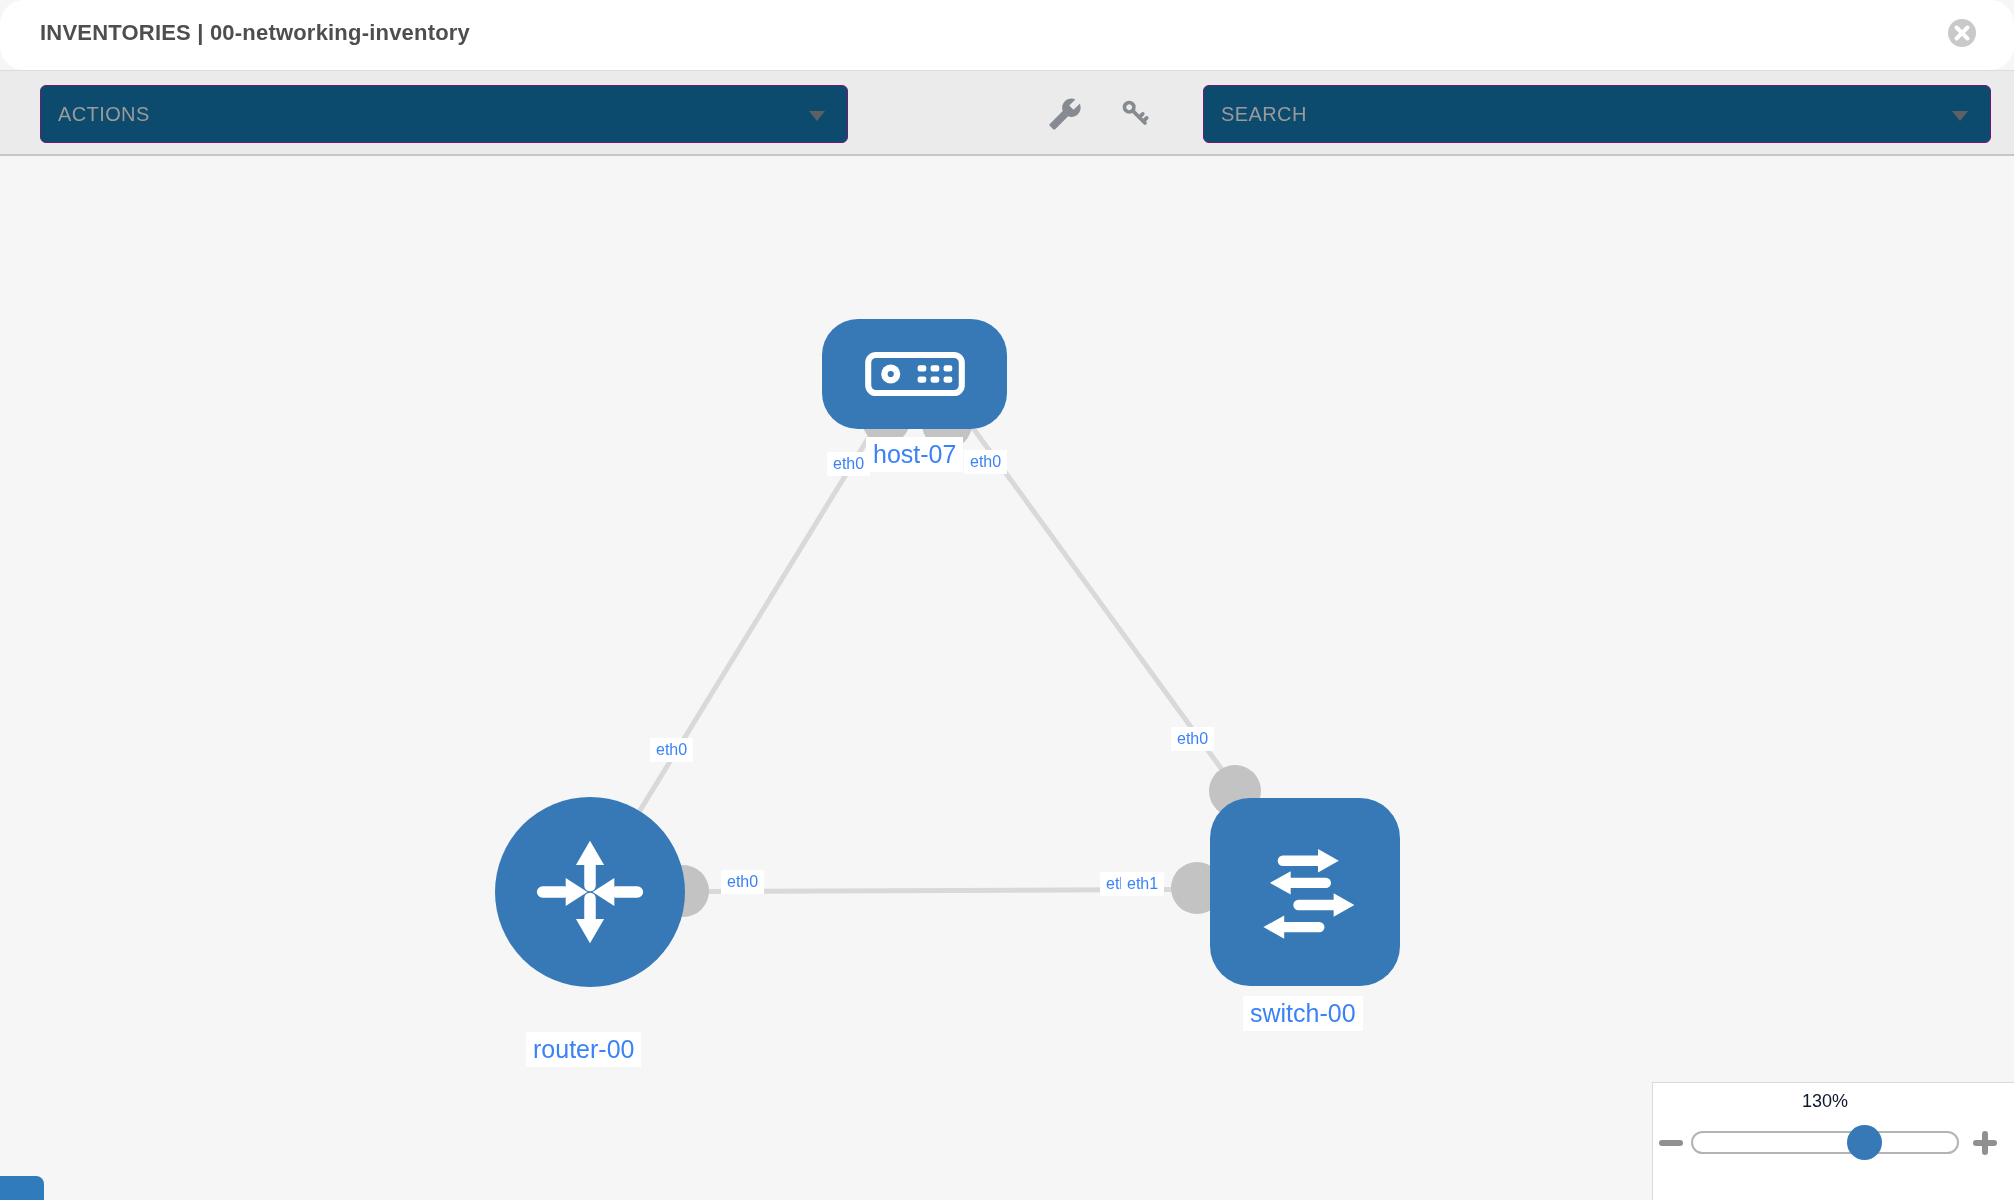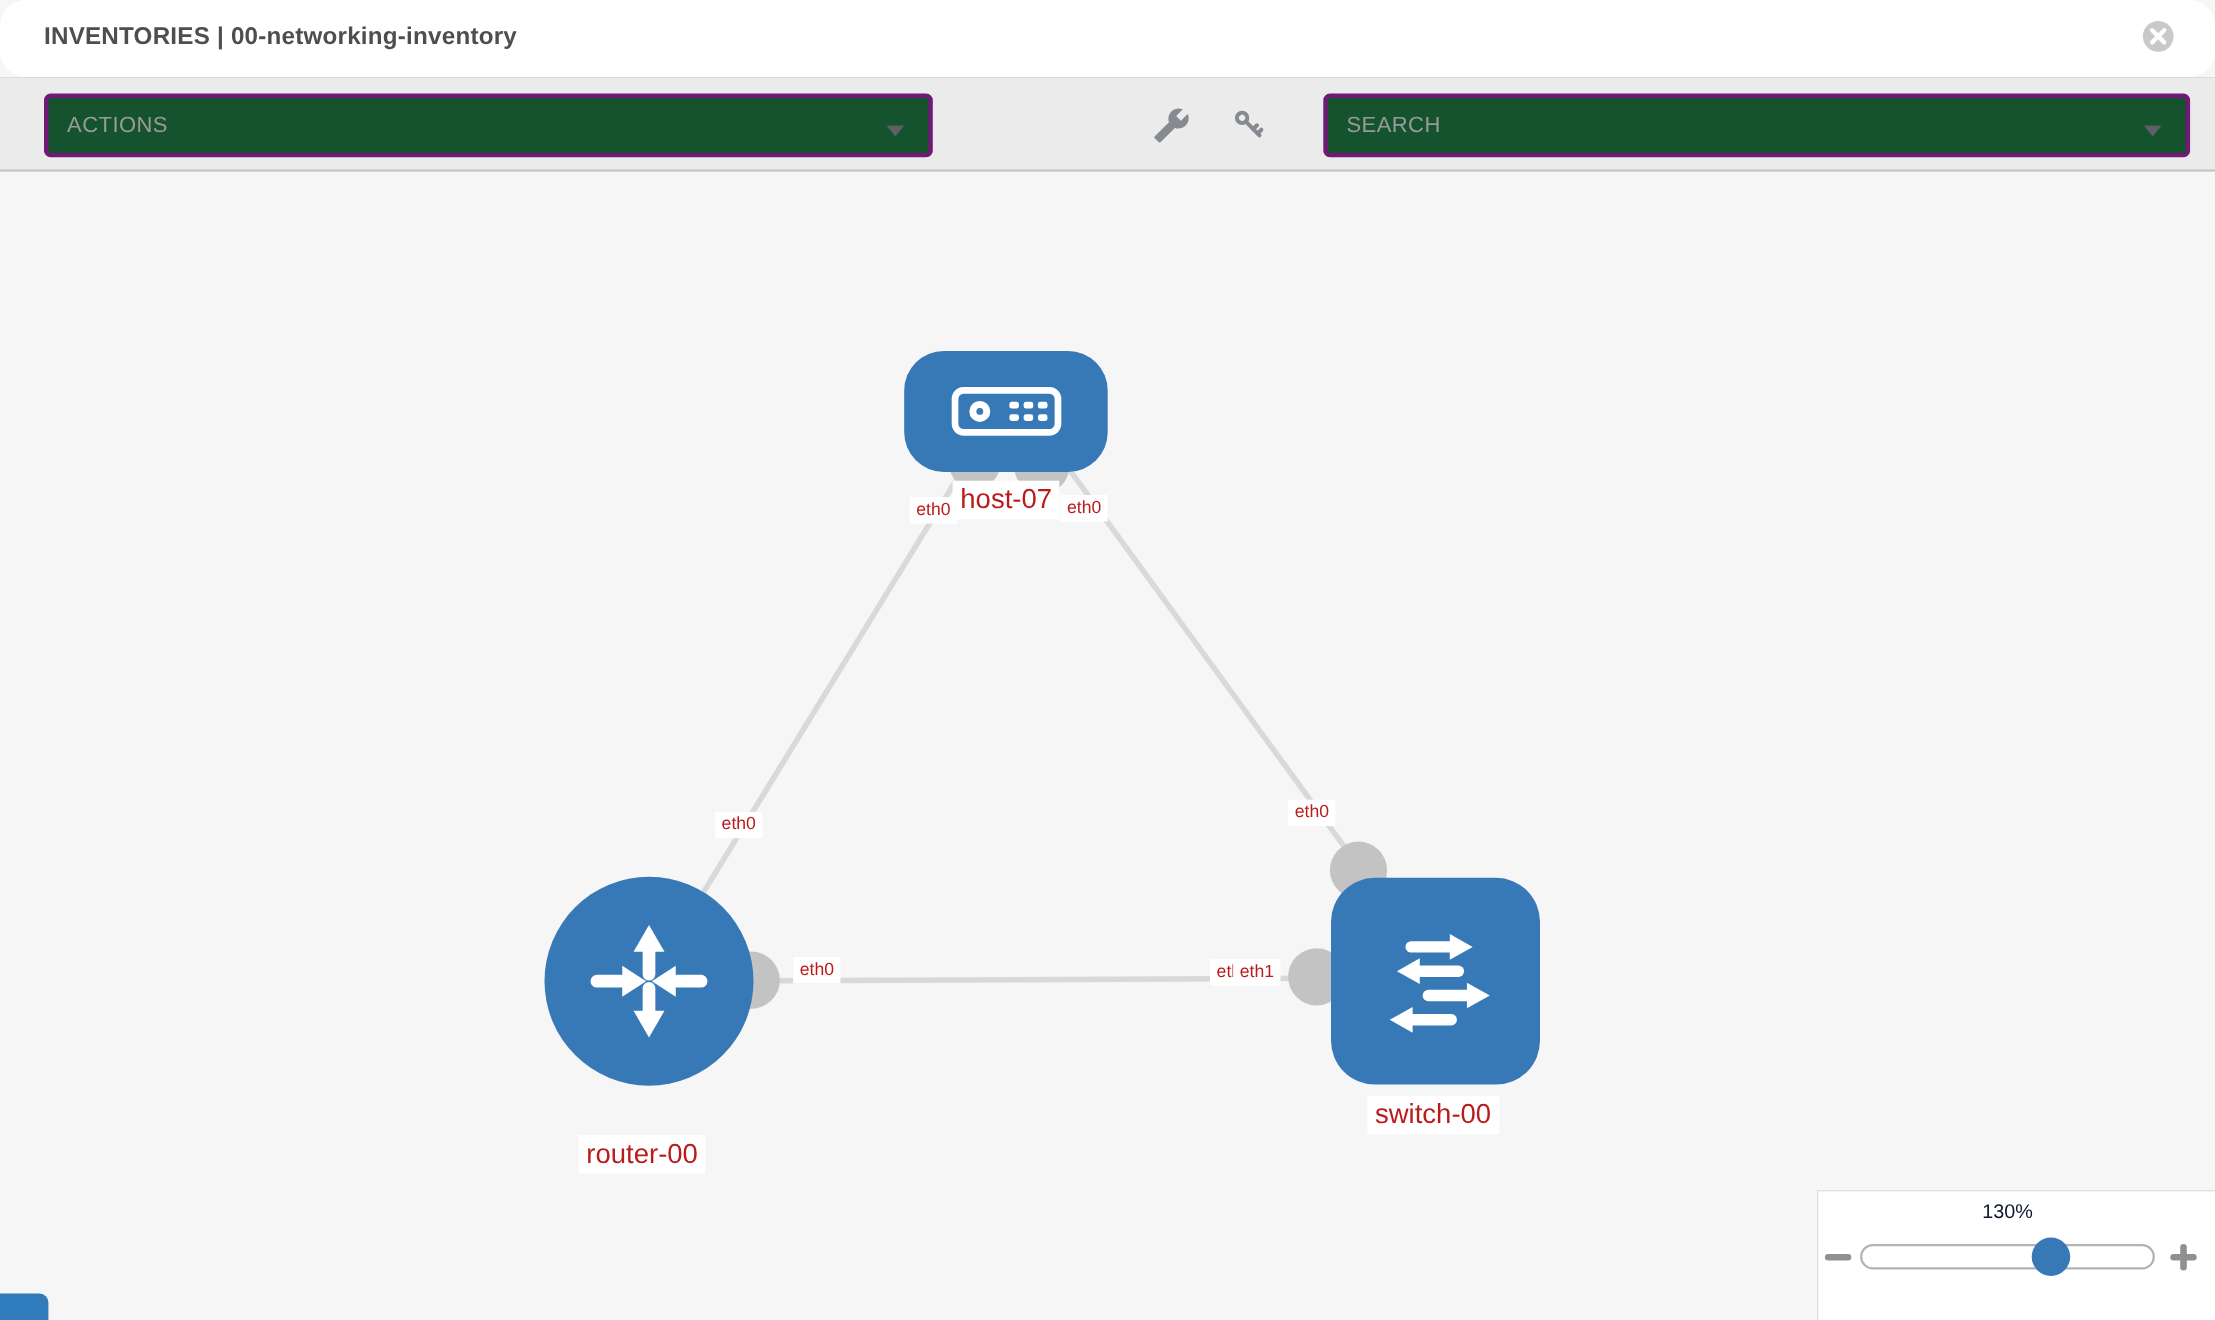--- a/index.html
+++ b/index.html
@@ -7,42 +7,42 @@
     font-family:"Liberation Sans", sans-serif; background:#f6f6f6; }
 
   
   .header { position:absolute; left:0; top:0; width:2014px; height:70px; background:#ffffff;border-radius:24px; }
   .page-title { position:absolute; left:40px; top:20px; font-size:22px; font-weight:700; color:#4e4e4e; letter-spacing:.2px; }
   .close-btn { position:absolute; right:36px; top:17px; width:32px; height:32px; cursor:pointer; }
 
   
   .toolbar { position:absolute; left:0; top:70px; width:2014px; height:86px;
     background:#ebebeb; border-top:1px solid #dcdcdc; border-bottom:2px solid #c6c6c6; }
-  .select-box { position:absolute; top:14px; height:58px; background:#14532d;
-    border:4px solid #701a75; border-radius:6px; display:flex; align-items:center; cursor:pointer; }
+  .select-box { position:absolute; top:14px; height:58px; background:#0c4a6e;
+    border:1px solid #701a75; border-radius:6px; display:flex; align-items:center; cursor:pointer; }
   .select-box .ph { font-size:20px; color:#9a9a9a; padding-left:17px; letter-spacing:.4px; }
   .caret { position:absolute; right:22px; top:25px; width:0; height:0;
     border-left:8px solid transparent; border-right:8px solid transparent; border-top:10px solid #5d6166; }
   .actions-box { left:40px;  width:808px; }
   .search-box  { left:1203px; width:788px; }
   .tool-icon { position:absolute; top:26px; width:34px; height:34px; cursor:pointer; }
   .wrench-icon { left:1048px; }
   .key-icon    { left:1119px; }
 
   
   .canvas { position:absolute; left:0; top:158px; width:2014px; height:1042px; background:#f6f6f6; }
   .links-layer { position:absolute; left:0; top:0; z-index:1; }
 
   .node { position:absolute; background:#3779b7; z-index:2;
     display:flex; align-items:center; justify-content:center; cursor:pointer; }
   .node-host   { left:822px;  top:161px; width:185px; height:110px; border-radius:36px; }
   .node-router { left:495px;  top:639px; width:190px; height:190px; border-radius:50%; }
   .node-switch { left:1210px; top:640px; width:190px; height:188px; border-radius:40px; }
 
-  .chip { position:absolute; background:#ffffff; color:#b91c1c; z-index:3; white-space:nowrap; }
+  .chip { position:absolute; background:#ffffff; color:#3b82f6; z-index:3; white-space:nowrap; }
   .node-label { font-size:25px; padding:3px 7px; }
   .if-label   { font-size:16px; padding:3px 6px; }
 
   
   .zoom-panel { position:absolute; right:0; bottom:0; width:362px; height:118px;
     background:#ffffff; border-top:1px solid #d9d9d9; border-left:1px solid #d9d9d9; z-index:5; }
   .zoom-value { position:absolute; left:38px; top:8px; width:268px; text-align:center;
     font-size:18px; color:#0f172a; }
   .zoom-track { position:absolute; left:38px; top:48px; width:268px; height:23px;
     background:#ffffff; border:2px solid #b3b3b3; border-radius:12px; cursor:pointer; }

